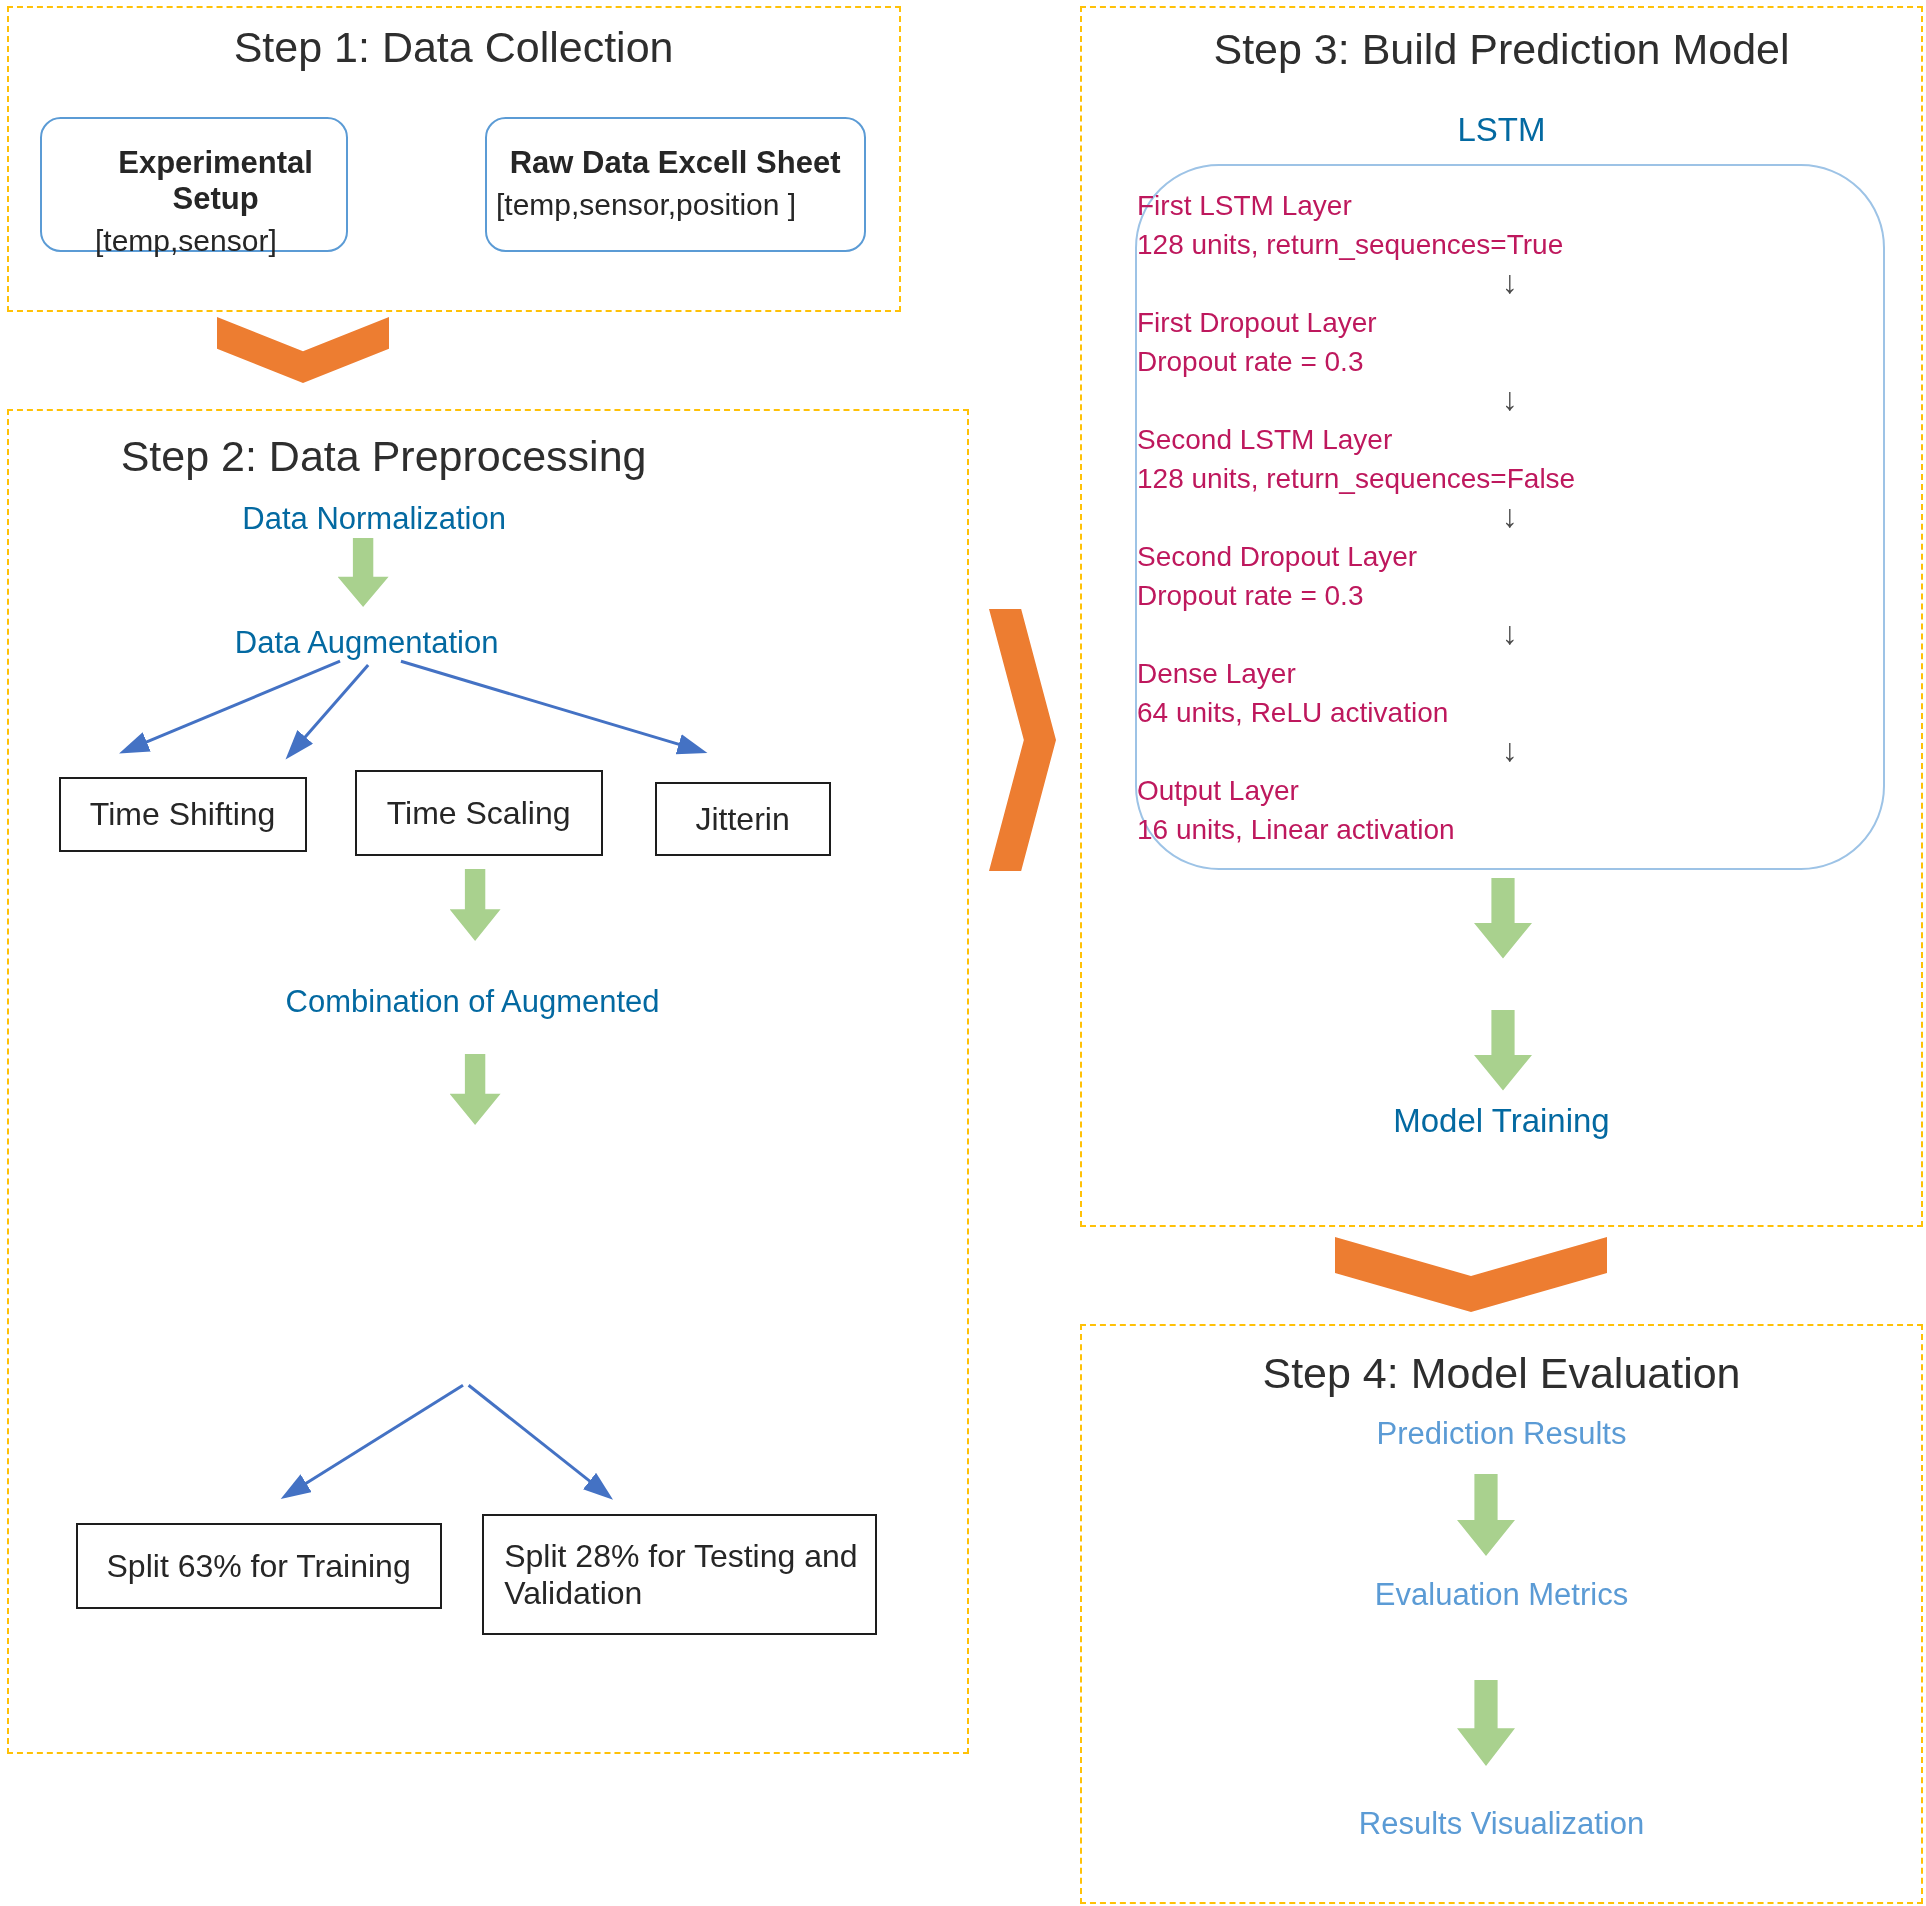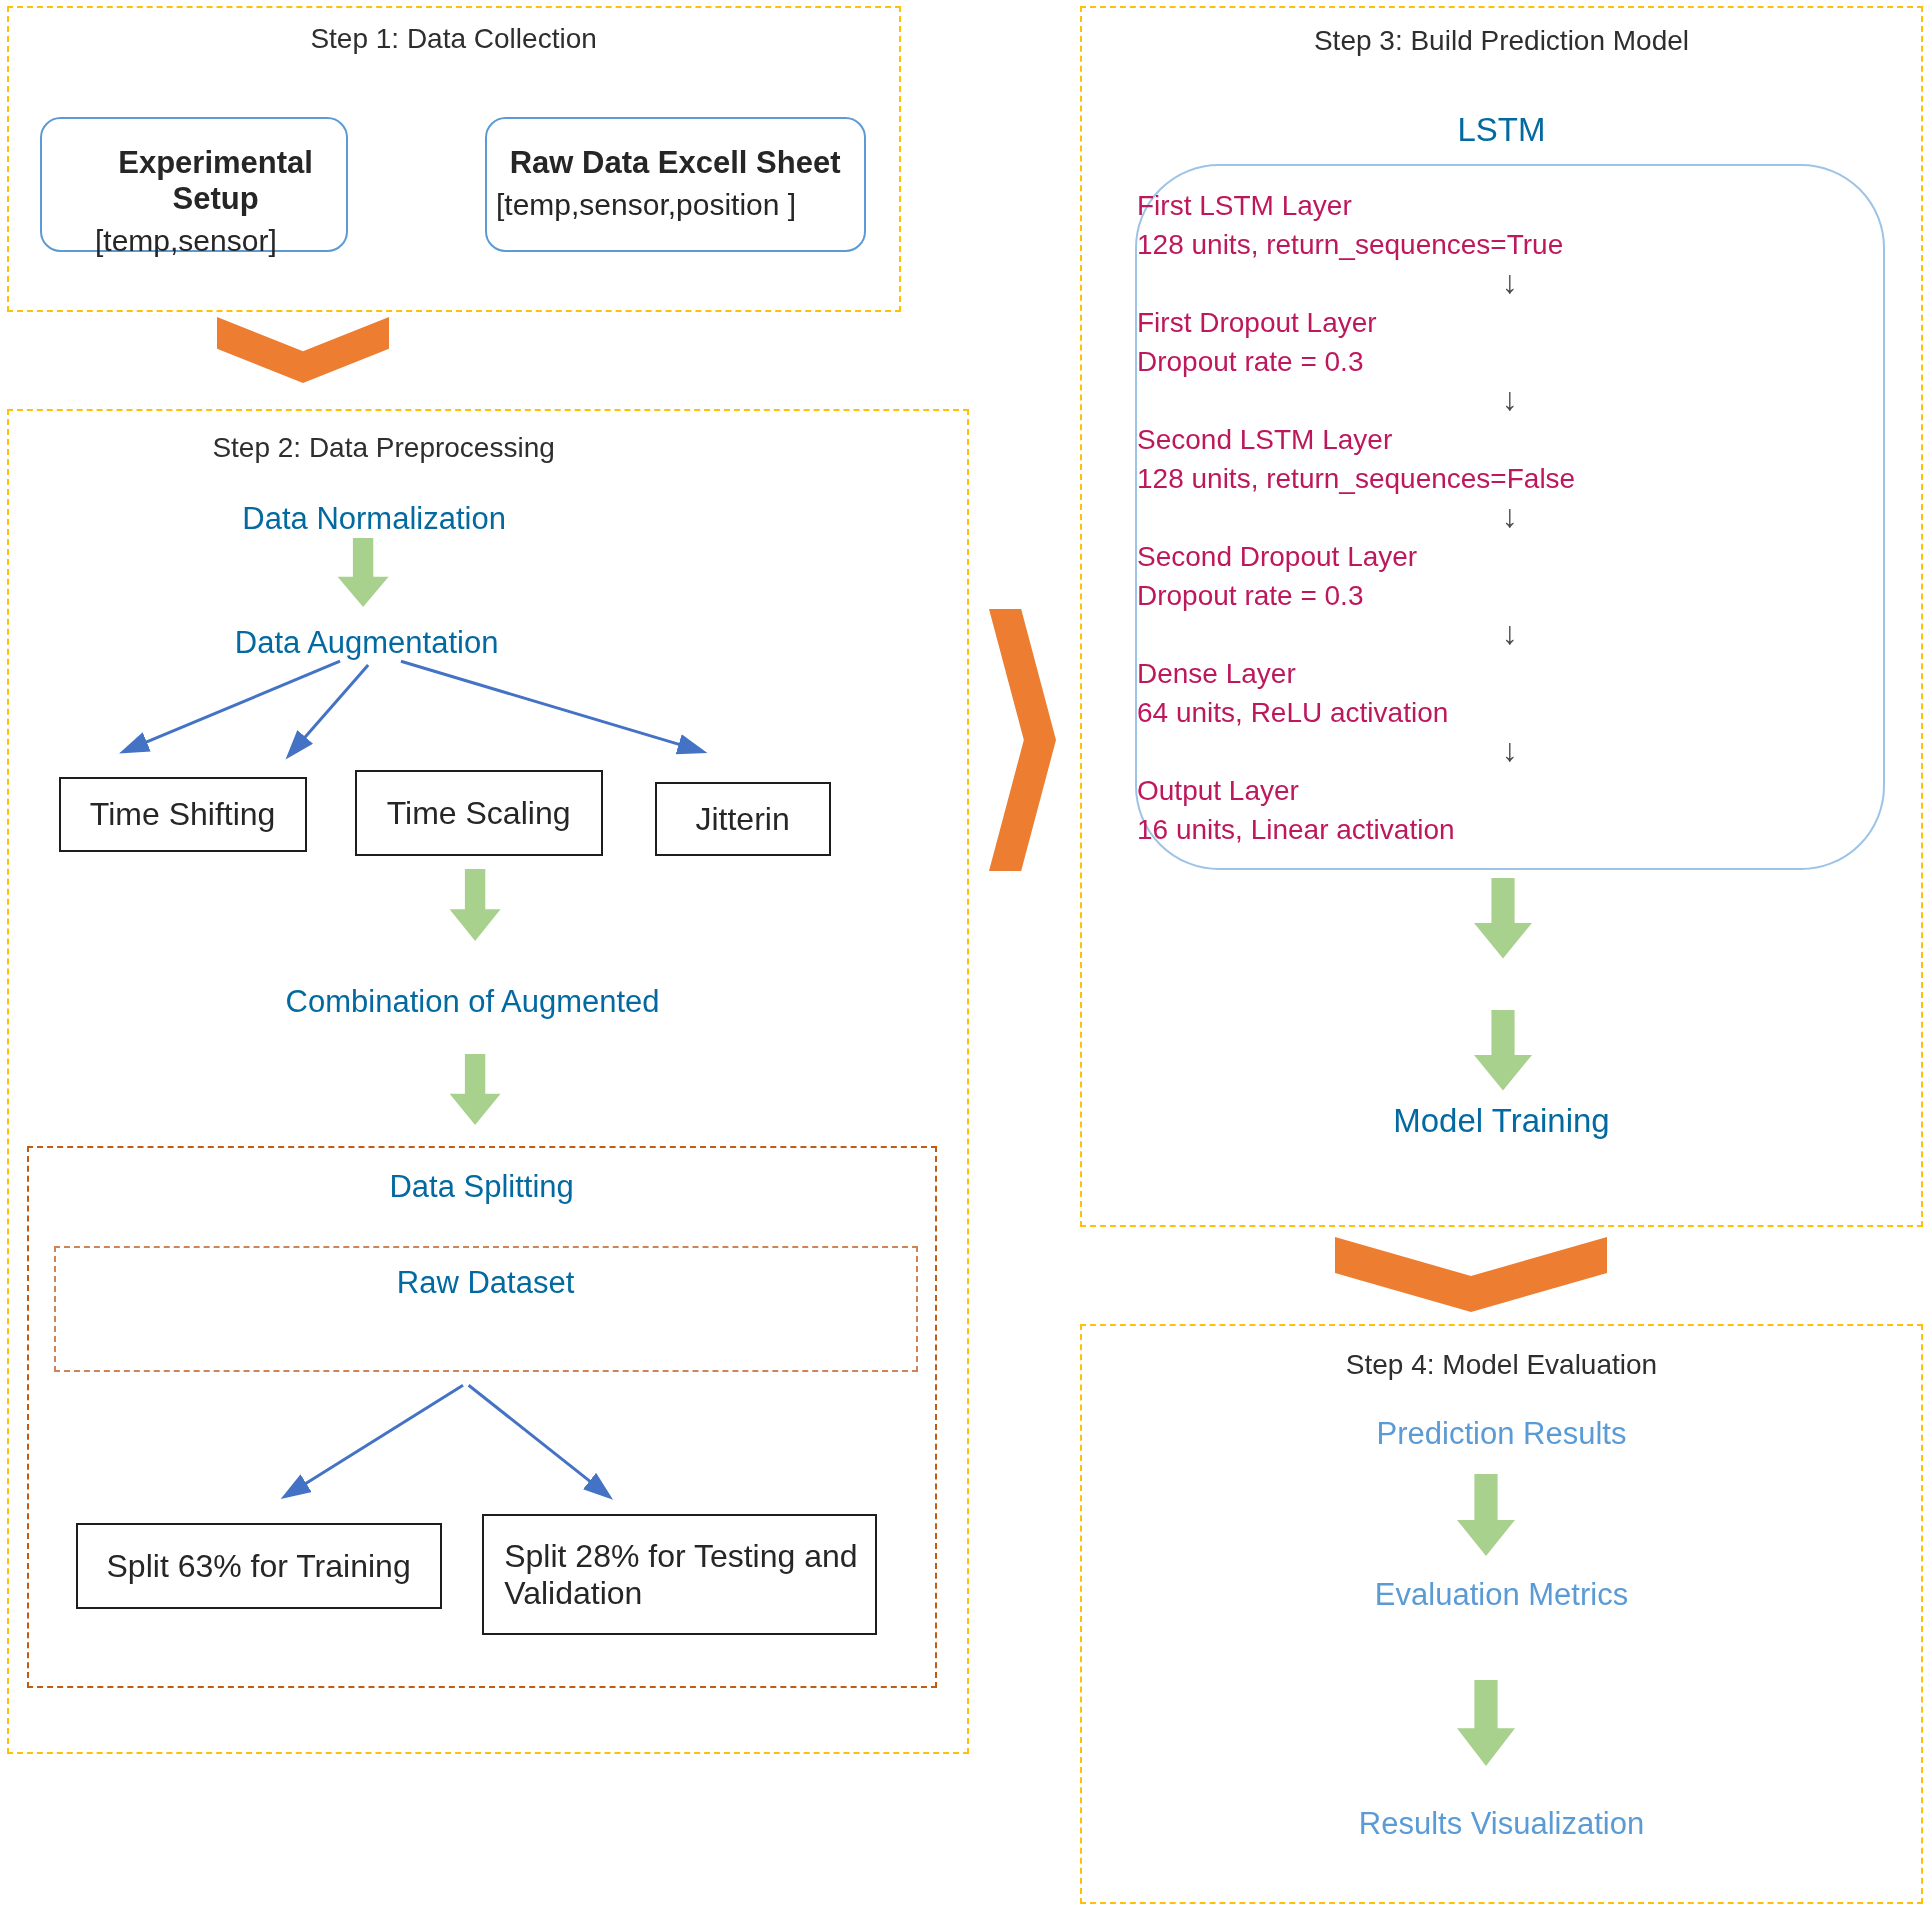--- a/index.html
+++ b/index.html
@@ -1,19 +1,19 @@
 <!DOCTYPE html>
 <html style="font-size:15px"><head>
 <meta charset="utf-8">
 <style>
   html,body{margin:0;padding:0;background:#ffffff;}
   #canvas{position:relative;width:1926px;height:1907px;background:#ffffff;
           font-family:"Liberation Sans",sans-serif;color:#2b2b2b;overflow:hidden;}
   .step-box{position:absolute;border:2.8px dashed #FFC107;background:#ffffff;}
-  .step-title{position:absolute;left:0;width:100%;text-align:center;font-size:28px;color:#2e2e2e;}
+  .step-title{position:absolute;left:0;width:100%;text-align:center;font-size:43px;color:#2e2e2e;}
   .ctext{position:absolute;text-align:center;font-size:31px;color:#0369a1;}
   .rounded-blue{position:absolute;border:2.8px solid #5B9BD5;border-radius:20.6px;background:#fff;}
   .rb-title{font-weight:700;font-size:31px;text-align:center;margin-top:26px;color:#262626;}
   .rb-sub{font-size:30px;text-align:left;padding-left:9.4px;margin-top:7.5px;color:#262626;}
   .blackbox{position:absolute;border:2.8px solid #1d1d1d;background:#fff;display:flex;
             align-items:center;justify-content:center;font-size:32px;color:#262626;text-align:center;}
   .garrow{position:absolute;background:#A9D18E;
           clip-path:polygon(30% 0,70% 0,70% 56%,100% 56%,50% 100%,0 56%,30% 56%);}
   .chev-down{position:absolute;background:#ED7D31;
           clip-path:polygon(0 0,50% 52%,100% 0,100% 48%,50% 100%,0 48%);}
@@ -79,26 +79,20 @@
     <div class="blackbox" style="left:646px;top:371px;width:172px;height:70px;">
       <span>Jitterin</span>
     </div>
 
     <div class="garrow" style="left:441px;top:458px;width:51px;height:72px;"></div>
 
     <div class="ctext" style="left:0;top:573px;width:928px;">Combination of Augmented</div>
 
     <div class="garrow" style="left:441px;top:643px;width:51px;height:71px;"></div>
 
-    <div class="dash-outer" style="left:18px;top:735px;width:906px;height:538px;">
-      <div class="ctext" style="left:0;top:20.6px;width:100%;">Data Splitting</div>
-      <div class="dash-inner" style="left:25px;top:98px;width:860px;height:122px;">
-        <div class="ctext" style="left:0;top:17px;width:100%;">Raw Dataset</div>
-      </div>
-    </div>
 
     <svg style="left:228px;top:963px;" width="422" height="136" viewBox="0 0 450 145">
       <defs>
         <marker id="bh2" markerWidth="11" markerHeight="9" refX="8" refY="3.5" orient="auto">
           <path d="M0,0 L10,3.5 L0,7 Z" fill="#4472C4"></path>
         </marker>
       </defs>
       <line x1="241" y1="12" x2="52" y2="130" stroke="#4472C4" stroke-width="3.2" marker-end="url(#bh2)"></line>
       <line x1="247" y1="12" x2="396" y2="130" stroke="#4472C4" stroke-width="3.2" marker-end="url(#bh2)"></line>
     </svg>

